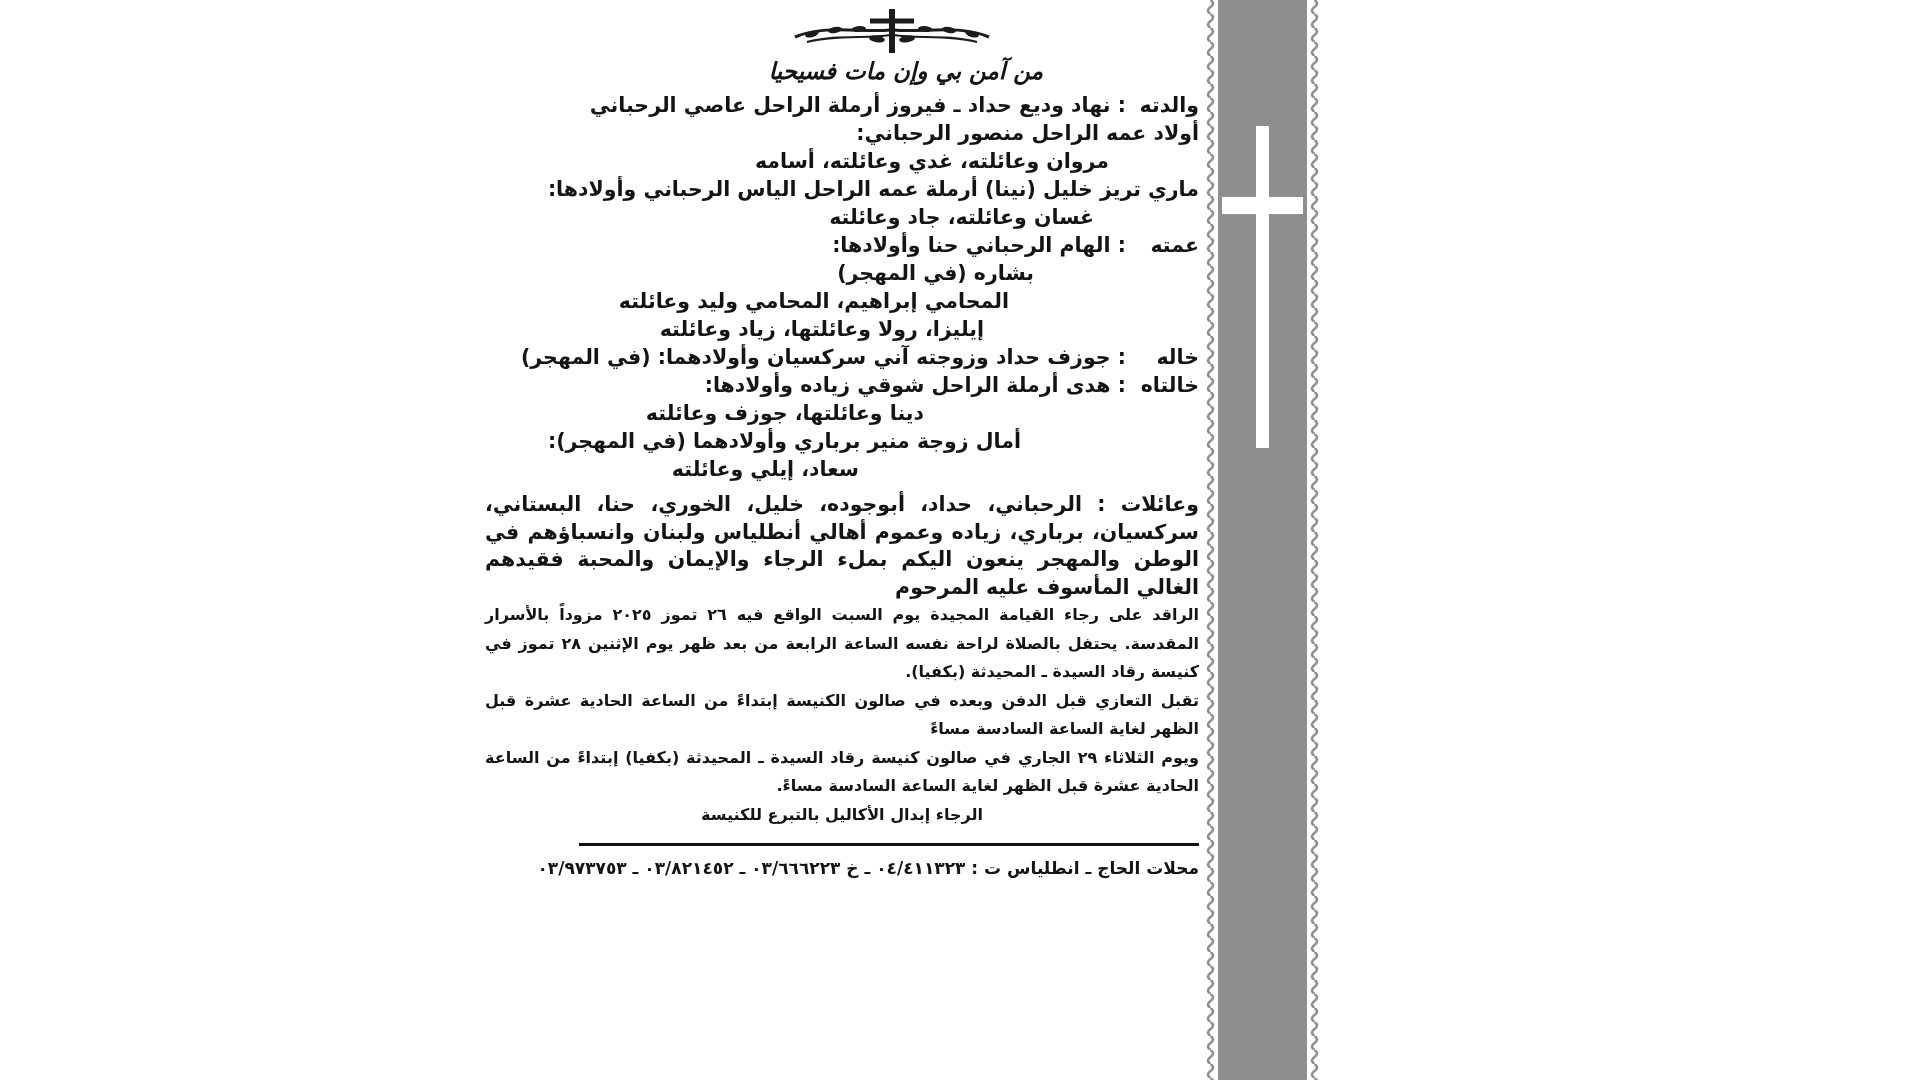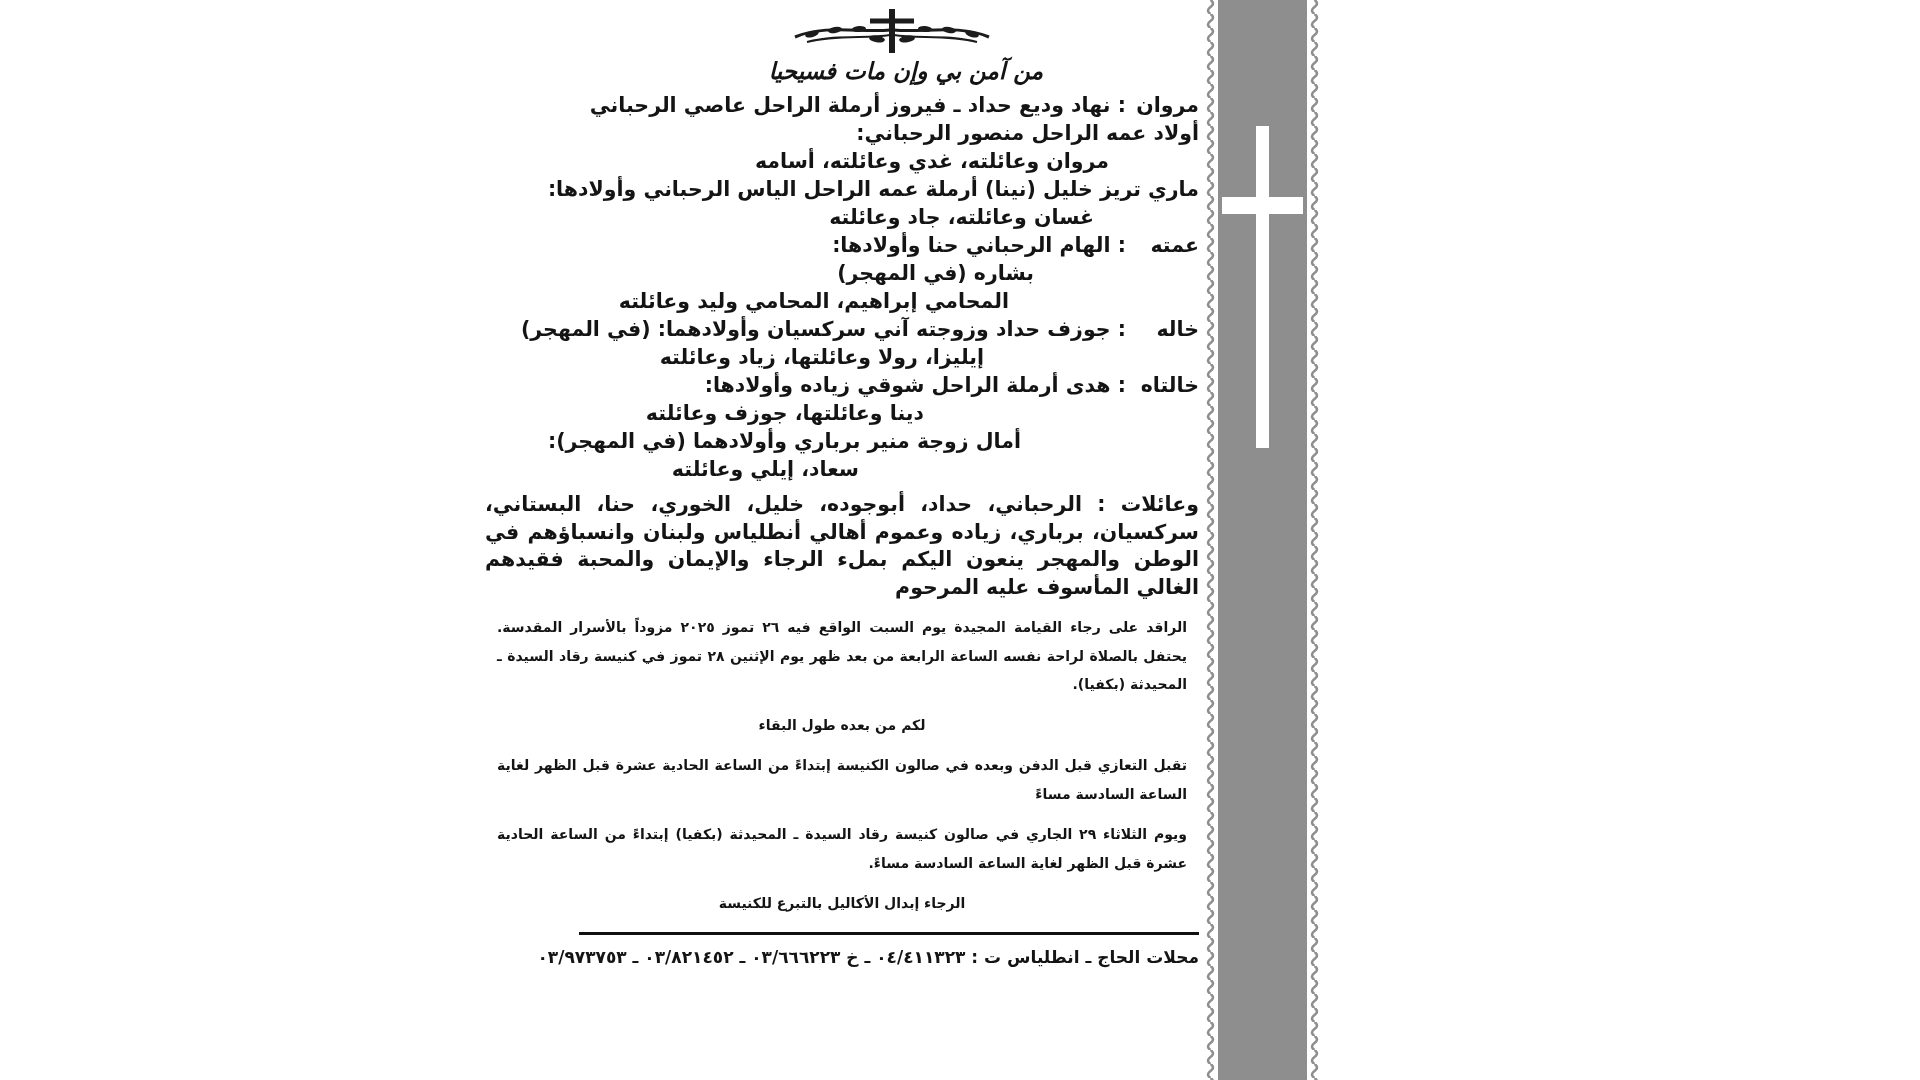--- a/index.html
+++ b/index.html
@@ -14,21 +14,21 @@
     position:absolute;left:485px;top:0;width:714px;
     direction:rtl;font-weight:bold;
   }
   .ornament{position:relative;left:50px;display:flex;justify-content:center;margin-top:6px;height:50px;}
   .epigraph{position:relative;left:64px;text-align:center;font-style:italic;font-size:23px;line-height:30px;}
   .lines{margin-top:5px;font-size:20.5px;line-height:28px;}
   .line{white-space:nowrap;}
   .line .label{display:inline-block;min-width:66px;}
   .para{font-size:20.5px;line-height:27.5px;text-align:justify;margin:8px 0 0 0;}
   .deceased{font-size:46px;line-height:62px;text-align:center;margin-top:8px;}
-  .ann{margin:12px;font-size:14px;line-height:28.5px;text-align:justify;}
+  .ann{margin:0;font-size:16px;line-height:28.5px;text-align:justify;}
   .ann.center{text-align:center;}
   .rule{width:620px;height:3px;background:#111;margin-top:14px;}
   .footer{font-size:17px;line-height:26px;margin-top:9px;text-align:right;}
   
   .band{position:absolute;left:1205px;top:0;width:115px;height:1080px;}
   .band .gray{position:absolute;left:13px;top:0;width:89px;height:1080px;background:#8e8e8e;}
   .zz{position:absolute;top:0;width:11px;height:1080px;}
   .zz.l{left:0;} .zz.r{left:104px;}
   .cross-v{position:absolute;left:51px;top:126px;width:13px;height:322px;background:#ffffff;}
   .cross-h{position:absolute;left:17px;top:197px;width:81px;height:17px;background:#ffffff;}
@@ -57,41 +57,40 @@
         <ellipse cx="158" cy="23" rx="7" ry="3" transform="rotate(5 158 23)"></ellipse>
         <ellipse cx="110" cy="33" rx="8" ry="3.4" transform="rotate(8 110 33)"></ellipse>
         <ellipse cx="140" cy="33" rx="8" ry="3.4" transform="rotate(-8 140 33)"></ellipse>
       </g>
     </svg>
   </div>
 
   <div class="epigraph">من آمن بي وإن مات فسيحيا</div>
 
   <div class="lines">
-      <div class="line labeled"><span class="label">مروان</span><span> : نهاد وديع حداد ـ فيروز أرملة الراحل عاصي الرحباني</span></div>
+      <div class="line labeled"><span class="label">والدته</span><span> : نهاد وديع حداد ـ فيروز أرملة الراحل عاصي الرحباني</span></div>
       <div class="line full">أولاد عمه الراحل منصور الرحباني:</div>
       <div class="line indent" style="padding-right: 90px;">مروان وعائلته، غدي وعائلته، أسامه</div>
       <div class="line full">ماري تريز خليل (نينا) أرملة عمه الراحل الياس الرحباني وأولادها:</div>
       <div class="line indent" style="padding-right: 105px;">غسان وعائلته، جاد وعائلته</div>
       <div class="line labeled"><span class="label">عمته</span><span> : الهام الرحباني حنا وأولادها:</span></div>
       <div class="line indent" style="padding-right: 165px;">بشاره (في المهجر)</div>
       <div class="line indent" style="padding-right: 190px;">المحامي إبراهيم، المحامي وليد وعائلته</div>
+      <div class="line indent" style="padding-right: 215px;">إيليزا، رولا وعائلتها، زياد وعائلته</div>
       <div class="line labeled"><span class="label">خاله</span><span> : جوزف حداد وزوجته آني سركسيان وأولادهما: (في المهجر)</span></div>
-      <div class="line indent" style="padding-right: 215px;">إيليزا، رولا وعائلتها، زياد وعائلته</div>
       <div class="line labeled"><span class="label">خالتاه</span><span> : هدى أرملة الراحل شوقي زياده وأولادها:</span></div>
       <div class="line indent" style="padding-right: 275px;">دينا وعائلتها، جوزف وعائلته</div>
       <div class="line indent" style="padding-right: 178px;">أمال زوجة منير برباري وأولادهما (في المهجر):</div>
       <div class="line indent" style="padding-right: 340px;">سعاد، إيلي وعائلته</div>
     </div>
 
   <p class="para">وعائلات : الرحباني، حداد، أبوجوده، خليل، الخوري، حنا، البستاني، سركسيان، برباري، زياده وعموم أهالي أنطلياس ولبنان وانسباؤهم في الوطن والمهجر ينعون اليكم بملء الرجاء والإيمان والمحبة فقيدهم الغالي المأسوف عليه المرحوم</p>
 
 
   <p class="ann">الراقد على رجاء القيامة المجيدة يوم السبت الواقع فيه ٢٦ تموز ٢٠٢٥ مزوداً بالأسرار المقدسة. يحتفل بالصلاة لراحة نفسه الساعة الرابعة من بعد ظهر يوم الإثنين ٢٨ تموز في كنيسة رقاد السيدة ـ المحيدثة (بكفيا).</p>
-  <p class="ann center">لكم من بعده طول البقاء</p>
   <p class="ann">تقبل التعازي قبل الدفن وبعده في صالون الكنيسة إبتداءً من الساعة الحادية عشرة قبل الظهر لغاية الساعة السادسة مساءً</p>
   <p class="ann">ويوم الثلاثاء ٢٩ الجاري في صالون كنيسة رقاد السيدة ـ المحيدثة (بكفيا) إبتداءً من الساعة الحادية عشرة قبل الظهر لغاية الساعة السادسة مساءً.</p>
   <p class="ann center">الرجاء إبدال الأكاليل بالتبرع للكنيسة</p>
 
   <div class="rule"></div>
   <div class="footer">محلات الحاج ـ انطلياس ت : ٠٤/٤١١٣٢٣ ـ خ ٠٣/٦٦٦٢٢٣ ـ ٠٣/٨٢١٤٥٢ ـ ٠٣/٩٧٣٧٥٣</div>
 </div>
 
 <div class="band">
   <div class="zz l">

